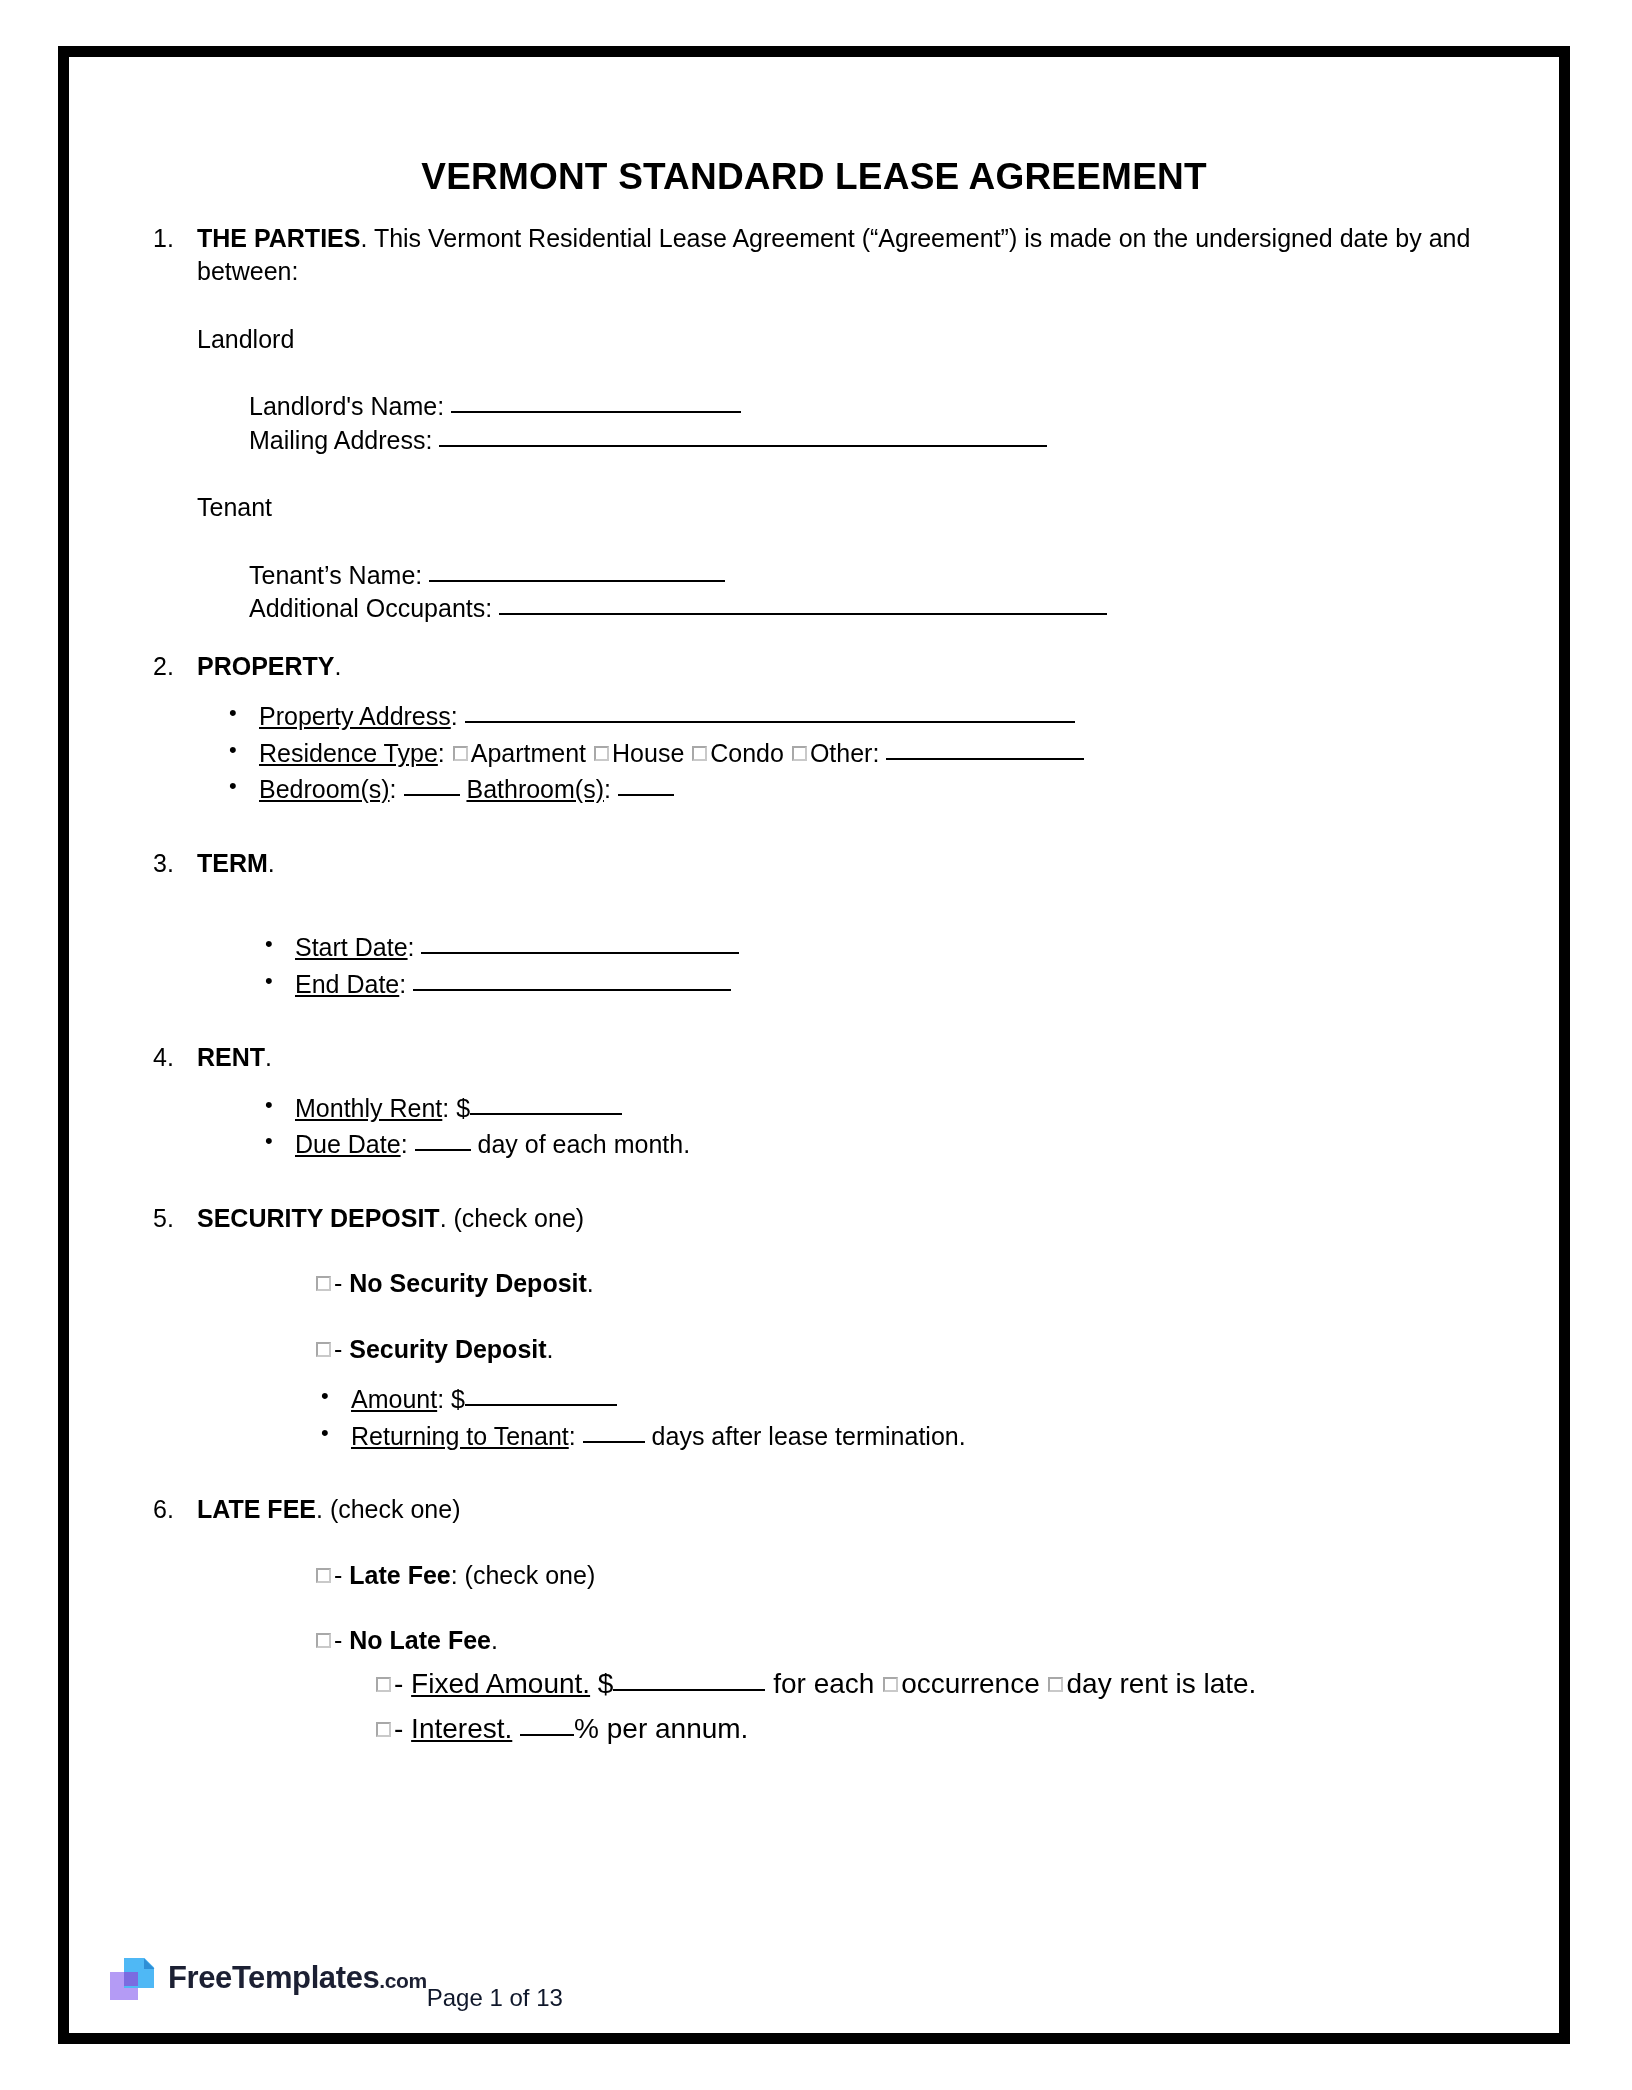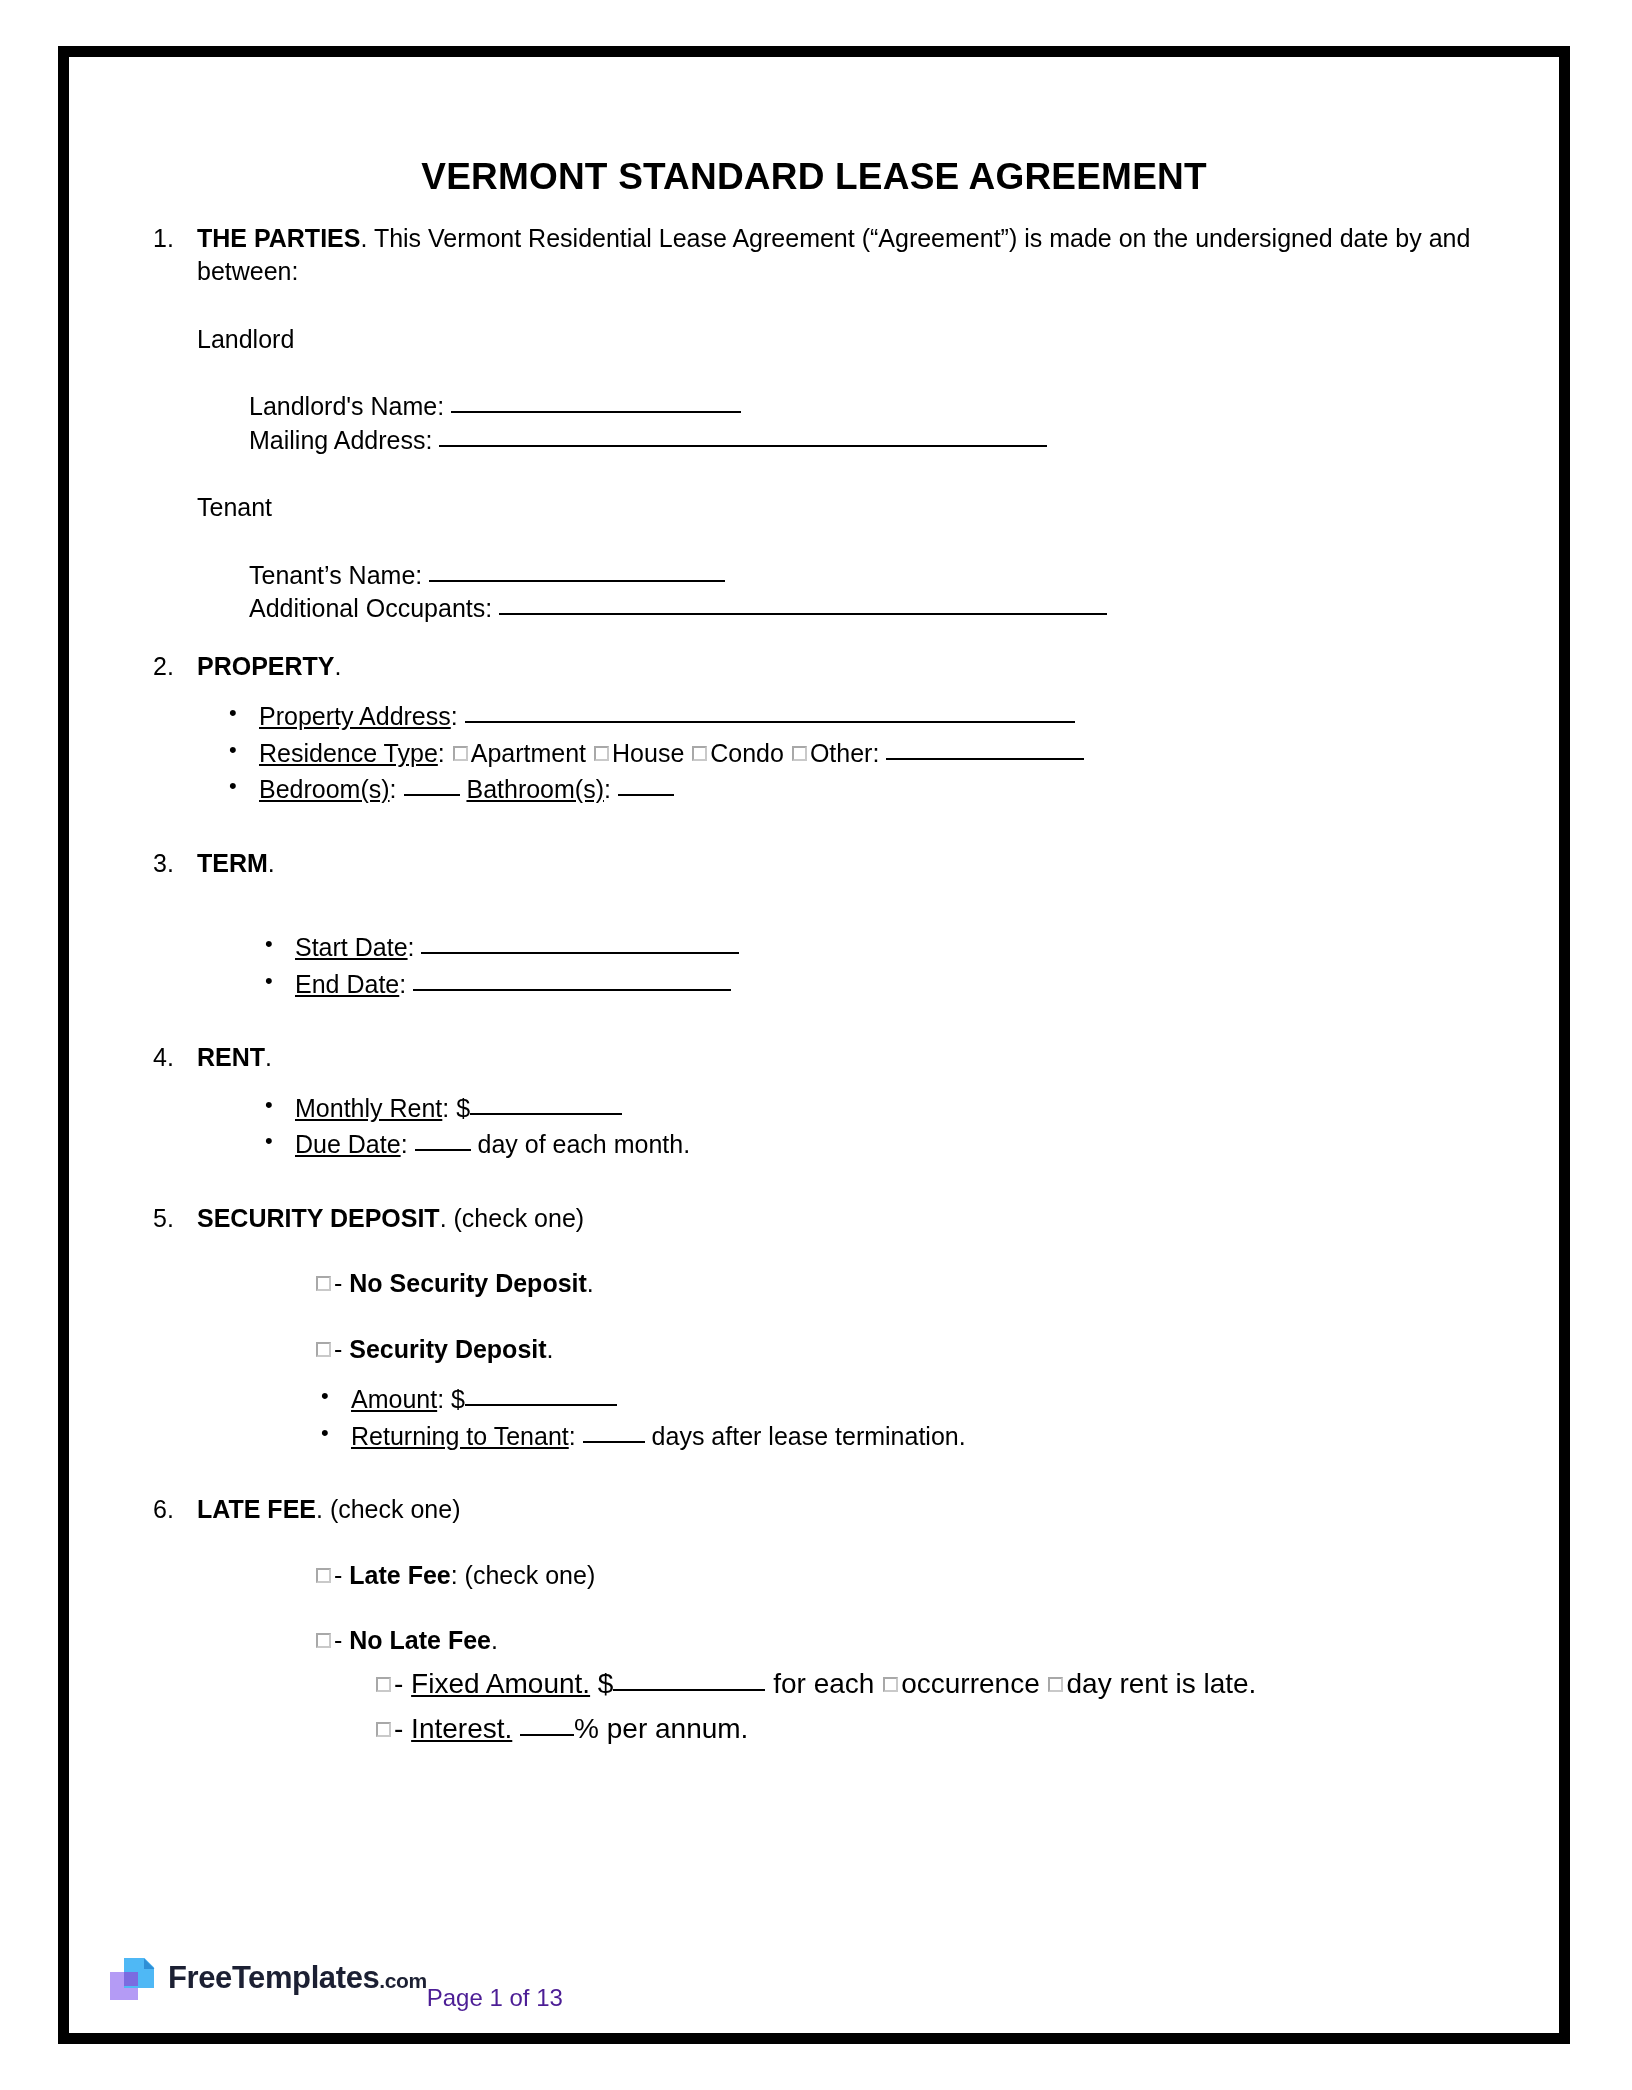--- a/index.html
+++ b/index.html
@@ -219,21 +219,21 @@
     font-weight: bold;
     color: #1c2033;
     letter-spacing: -0.4px;
   }
   .logo-text .dotcom {
     font-size: 21px;
     font-weight: bold;
   }
   .page-num {
     font-size: 24px;
-    color: #4c1d95;
+    color: #0f172a;
     margin-top: 40px;
   }
 </style>
 </head>
 <body>
 
 <div class="page">
   <div class="frame"></div>
 
   <div class="sheet">

